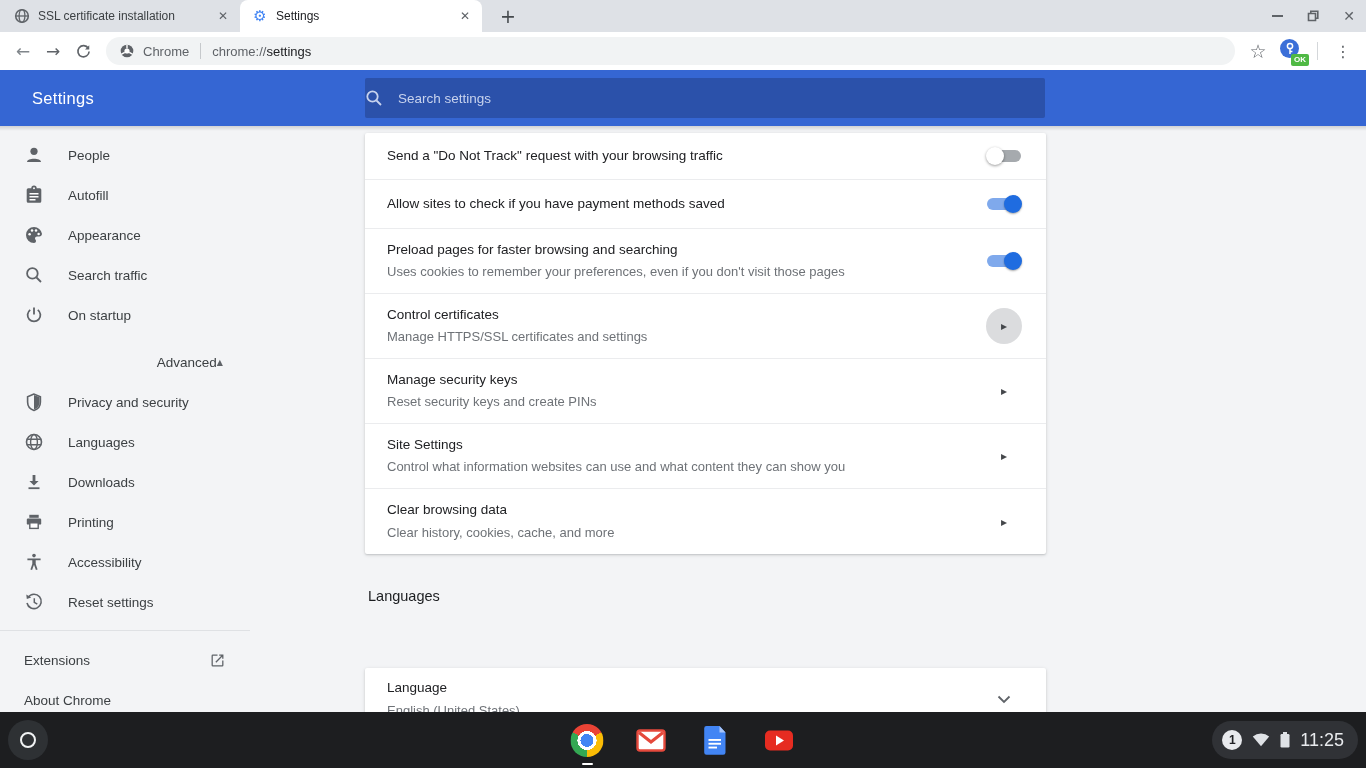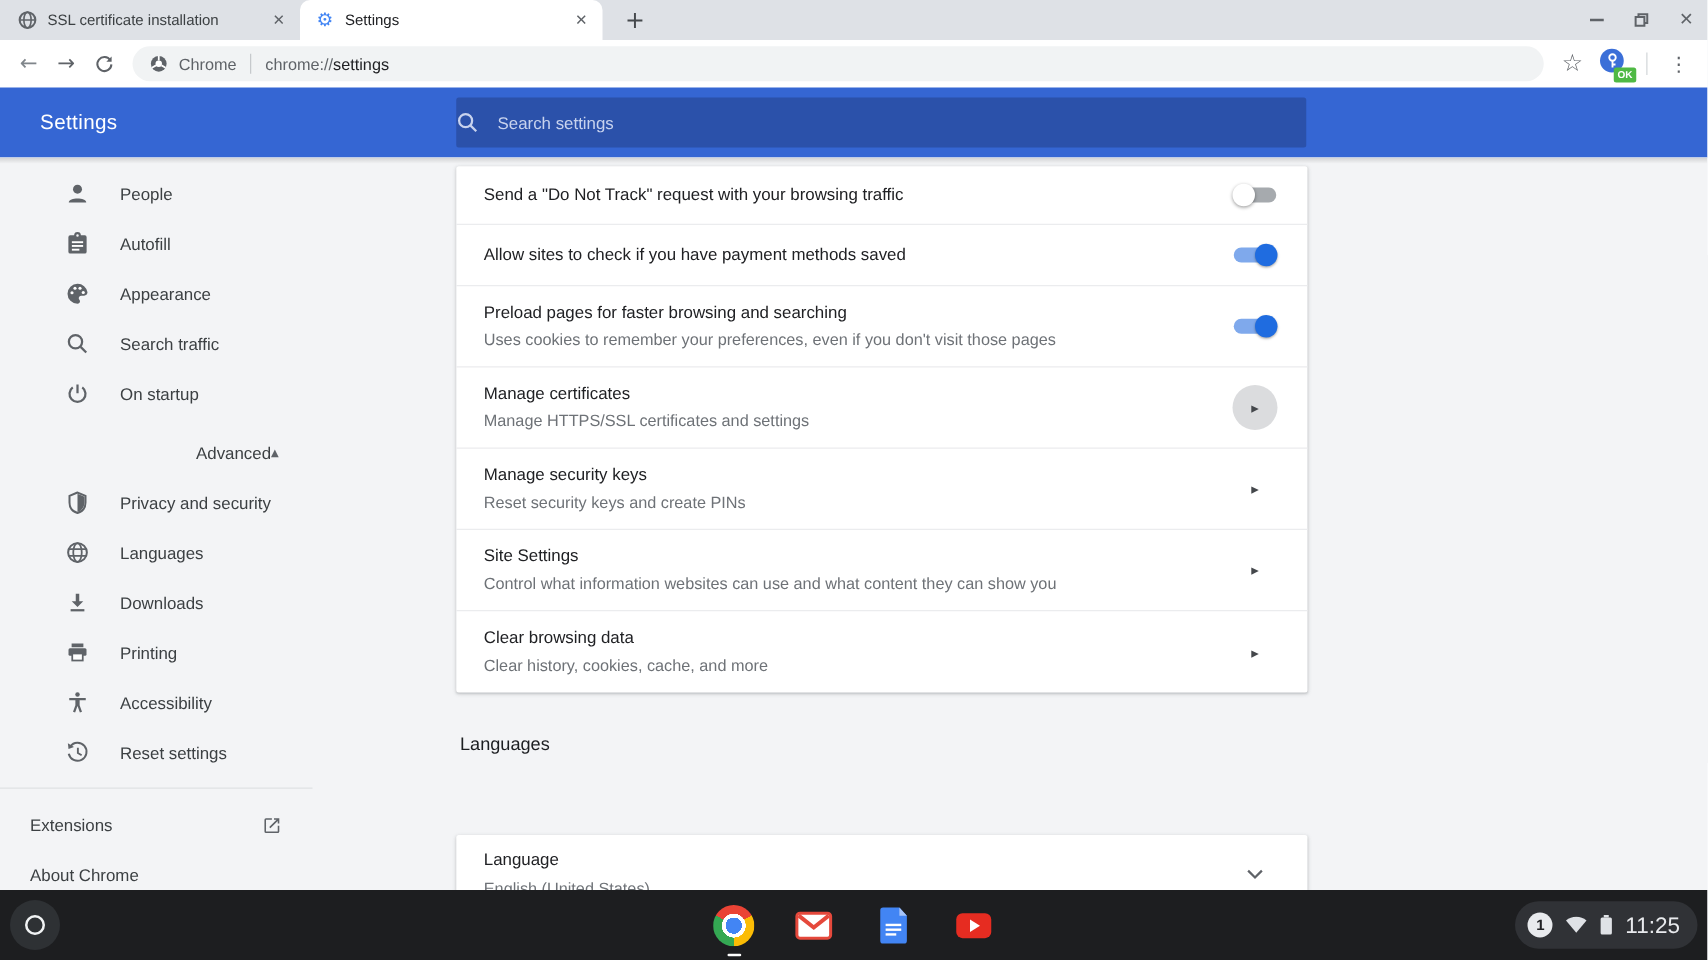--- a/index.html
+++ b/index.html
@@ -42,21 +42,21 @@
   .header-search input { background:transparent; border:none; outline:none; color:#fff; font-size:13.5px; margin-left:15px; flex:1; font-family:"Liberation Sans",sans-serif; }
   .header-search input::placeholder { color:#c8d3ee; }
 
   
   .page { position:absolute; top:126px; left:0; width:1366px; height:586px; background:#f3f4f6; overflow:hidden; }
   .page::before { content:''; position:absolute; top:0; left:0; right:0; height:5px;
     background:linear-gradient(rgba(0,0,0,.14), rgba(0,0,0,0)); pointer-events:none; z-index:5; }
 
   
   .sidebar { position:absolute; left:0; top:0; width:250px; padding-top:9px; }
-  .side-item { height:40px; display:flex; align-items:center; padding-left:24px; font-size:13.5px; color:#3c4043; cursor:pointer;margin-left:28px; }
+  .side-item { height:40px; display:flex; align-items:center; padding-left:24px; font-size:13.5px; color:#3c4043; cursor:pointer; }
   .side-item .sicon { width:20px; height:20px; margin-right:24px; color:#5f6368; flex:0 0 auto; }
   .advanced-row { height:40px; margin-top:7px; display:flex; align-items:center; justify-content:flex-end; padding:0 27px 0 24px; font-size:13.5px; color:#3c4043; cursor:pointer; }
   .advanced-row .caret { font-size:8px; color:#5f6368; }
   .side-divider { height:1px; background:#dfe1e4; margin:8px 0 9px 0; }
   .extensions-row { height:40px; display:flex; align-items:center; justify-content:space-between; padding:0 24px; font-size:13.5px; color:#3c4043; cursor:pointer; }
   .about-row { height:40px; display:flex; align-items:center; padding-left:24px; font-size:13.5px; color:#3c4043; cursor:pointer; }
 
   
   .content { position:absolute; left:365px; top:0; width:681px; }
   .card { background:#fff; border-radius:2px; box-shadow:0 1px 2px rgba(60,64,67,.22), 0 1px 4px rgba(60,64,67,.1); }
@@ -349,21 +349,21 @@
           <div class="rtitle">Preload pages for faster browsing and searching</div>
           <div class="rsub">Uses cookies to remember your preferences, even if you don't visit those pages</div>
         </div>
         <div class="rctrl">
             <span class="toggle on"></span>
           </div>
       </div>
 
       <div class="srow double">
         <div class="rtext">
-          <div class="rtitle">Manage certificates</div>
+          <div class="rtitle">Control certificates</div>
           <div class="rsub">Manage HTTPS/SSL certificates and settings</div>
         </div>
         <div class="rctrl">
           <span class="focus-ring">
             <span class="subpage-arrow glyph">▸</span>
           </span>
         </div>
       </div>
 
       <div class="srow double">

